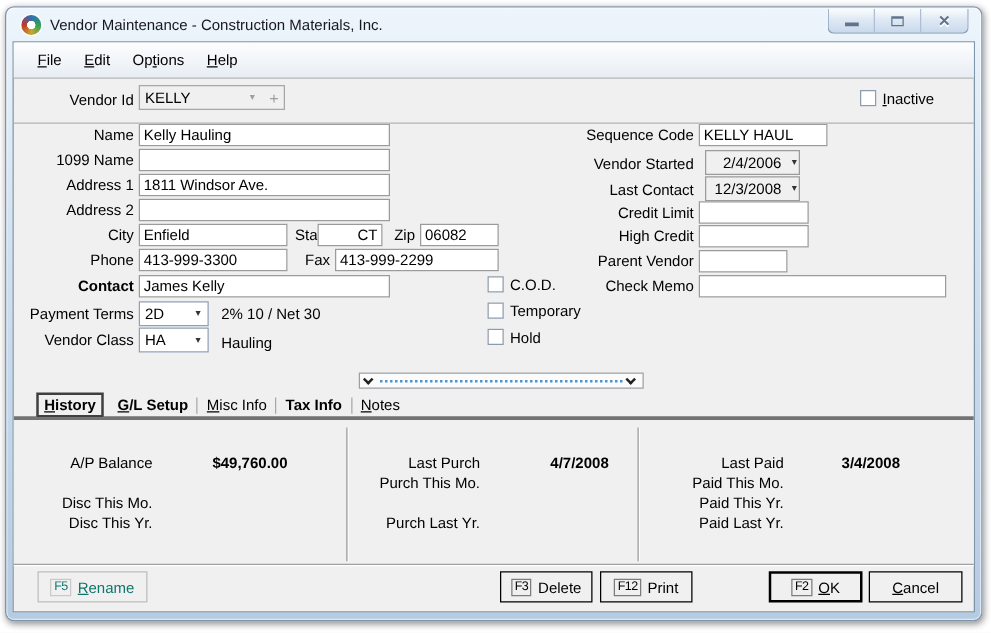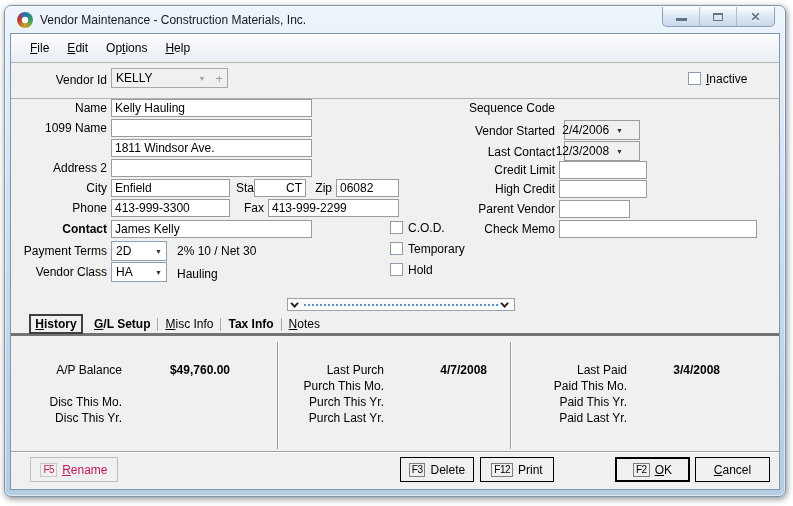--- a/index.html
+++ b/index.html
@@ -43,21 +43,21 @@
   .lbl { position:absolute; height:18px; line-height:18px; text-align:right; white-space:nowrap; }
   .txt { position:absolute; height:18px; border:1px solid #9b9b9b; background:#fff;
     font-family:"Liberation Sans", sans-serif; font-size:12px; padding:0 3px; color:#000; }
   .combo { position:absolute; height:20px; border:1px solid #8ea0b4; background:#fff;
     display:flex; align-items:center; padding:0 4px; gap:4px; }
   .combo .val { flex:1 1 auto; white-space:nowrap; }
   .arrow { font-size:7px; color:#333; line-height:1; }
   .combo-flat { background:#f0f0f0; border-color:#a7a7a7; }
   .combo-flat .arrow { color:#9aa0a6; }
   .plus { color:#9aa0a6; font-size:13px; line-height:1; margin-left:6px; }
-  .combo-date { background:#f0f0f0; border-color:#9b9b9b; justify-content:flex-end; padding-right:16px; gap:7px; }
+  .combo-date { background:#f0f0f0; border-color:#9b9b9b; justify-content:flex-end; padding-right:0; gap:7px; }
   .checkbox { position:absolute; width:13px; height:13px; background:#fff; border:1px solid #8e9bac; }
   .sidetext { position:absolute; height:18px; line-height:18px; white-space:nowrap; }
 
   
   .splitter { position:absolute; left:276px; top:264px; width:228px; height:13px;
     border:1px solid #9aa0a6; background:#fbfbfb; display:flex; align-items:center; padding:0 5px; gap:5px; }
   .chev { width:6px; height:6px; border-left:2px solid #222; border-bottom:2px solid #222;
     transform:rotate(-45deg) translateY(-2px); flex:0 0 auto; }
   .dotline { flex:1 1 auto; border-top:2px dotted #4f94cd; height:0; }
 
@@ -76,21 +76,21 @@
 
   .groove { position:absolute; left:0; right:0; top:417px; height:2px;
     border-top:1px solid #a0a0a0; border-bottom:1px solid #ffffff; }
 
   
   .cmd { position:absolute; top:423px; height:25px; border:1px solid #000; background:#f0f0f0;
     display:flex; align-items:center; justify-content:center; gap:5px;
     font-family:"Liberation Sans", sans-serif; font-size:12px; color:#000; cursor:default; }
   .fkey { border:1px solid #7d7d7d; font-size:10px; line-height:12px; padding:0 2px; letter-spacing:-0.5px; }
   .cmd.default { border-width:2px; }
-  .cmd.disabled { border-color:#bdbdbd; color:#be185d; }
+  .cmd.disabled { border-color:#bdbdbd; color:#0f766e; }
   .cmd.disabled .fkey { border-color:#c9c9c9; }
 </style>
 </head>
 <body>
 
 <div class="window">
 
   <div class="titlebar">
     <div class="app-icon"></div>
     <div class="title-text">Vendor Maintenance - Construction Materials, Inc.</div>
@@ -125,20 +125,21 @@
     </div>
     <div class="checkbox" style="left:677px; top:38px;"></div>
     <div class="sidetext" style="left:695px; top:36px;"><u>I</u>nactive</div>
 
     <div class="lbl" style="left:0; width:96px; top:65px;">Name</div>
     <input class="txt" style="left: 100px; top: 65px; width: 201px;" value="Kelly Hauling">
 
     <div class="lbl" style="left:0; width:96px; top:85px;">1099 Name</div>
     <input class="txt" style="left: 100px; top: 85px; width: 201px;" value="">
 
+    <div class="lbl" style="left:0; width:96px; top:105px;">Address 1</div>
     <input class="txt" style="left: 100px; top: 105px; width: 201px;" value="1811 Windsor Ave.">
 
     <div class="lbl" style="left:0; width:96px; top:125px;">Address 2</div>
     <input class="txt" style="left: 100px; top: 125px; width: 201px;" value="">
 
     <div class="lbl" style="left:0; width:96px; top:145px;">City</div>
     <input class="txt" style="left: 100px; top: 145px; width: 119px;" value="Enfield">
     <div class="lbl" style="left:223px; width:30px; top:145px;">State</div>
     <input class="txt" style="left: 243px; top: 145px; width: 52px; text-align: right;" value="CT">
     <div class="lbl" style="left:295px; width:26px; top:145px;">Zip</div>
@@ -167,20 +168,21 @@
     <div class="sidetext" style="left:166px; top:231px;">Hauling</div>
 
     <div class="checkbox" style="left:379px; top:187px;"></div>
     <div class="sidetext" style="left:397px; top:185px;">C.O.D.</div>
     <div class="checkbox" style="left:379px; top:208px;"></div>
     <div class="sidetext" style="left:397px; top:206px;">Temporary</div>
     <div class="checkbox" style="left:379px; top:229px;"></div>
     <div class="sidetext" style="left:397px; top:227px;">Hold</div>
 
     <div class="lbl" style="left:420px; width:124px; top:65px;">Sequence Code</div>
+    <input class="txt" style="left: 548px; top: 65px; width: 103px;" value="KELLY HAUL">
 
     <div class="lbl" style="left:420px; width:124px; top:88px;">Vendor Started</div>
     <div class="combo combo-date" style="left:553px; top:86px; width:76px;">
       <span>2/4/2006</span>
       <span class="arrow">▼</span>
     </div>
 
     <div class="lbl" style="left:420px; width:124px; top:109px;">Last Contact</div>
     <div class="combo combo-date" style="left:553px; top:107px; width:76px;">
       <span>12/3/2008</span>
@@ -221,21 +223,20 @@
       <div class="vdiv" style="left:499px;"></div>
 
       <div class="hrow" style="left:0; width:111px; top:27px;">A/P Balance</div>
       <div class="hrow hval" style="left:111px; width:108px; top:27px;">$49,760.00</div>
       <div class="hrow" style="left:0; width:111px; top:59px;">Disc This Mo.</div>
       <div class="hrow" style="left:253px; width:120px; top:27px;">Last Purch</div>
 
       <div class="hrow" style="left:0; width:111px; top:75px;">Disc This Yr.</div>
       <div class="hrow hval" style="left:373px; width:103px; top:27px;">4/7/2008</div>
       <div class="hrow" style="left:253px; width:120px; top:43px;">Purch This Mo.</div>
-      <div class="hrow" style="left:253px; width:120px; top:59px;">Purch This Yr.</div>
       <div class="hrow" style="left:253px; width:120px; top:75px;">Purch Last Yr.</div>
 
       <div class="hrow" style="left:496px; width:120px; top:27px;">Last Paid</div>
       <div class="hrow hval" style="left:616px; width:93px; top:27px;">3/4/2008</div>
       <div class="hrow" style="left:496px; width:120px; top:43px;">Paid This Mo.</div>
       <div class="hrow" style="left:496px; width:120px; top:59px;">Paid This Yr.</div>
       <div class="hrow" style="left:496px; width:120px; top:75px;">Paid Last Yr.</div>
     </div>
 
     <div class="groove"></div>

